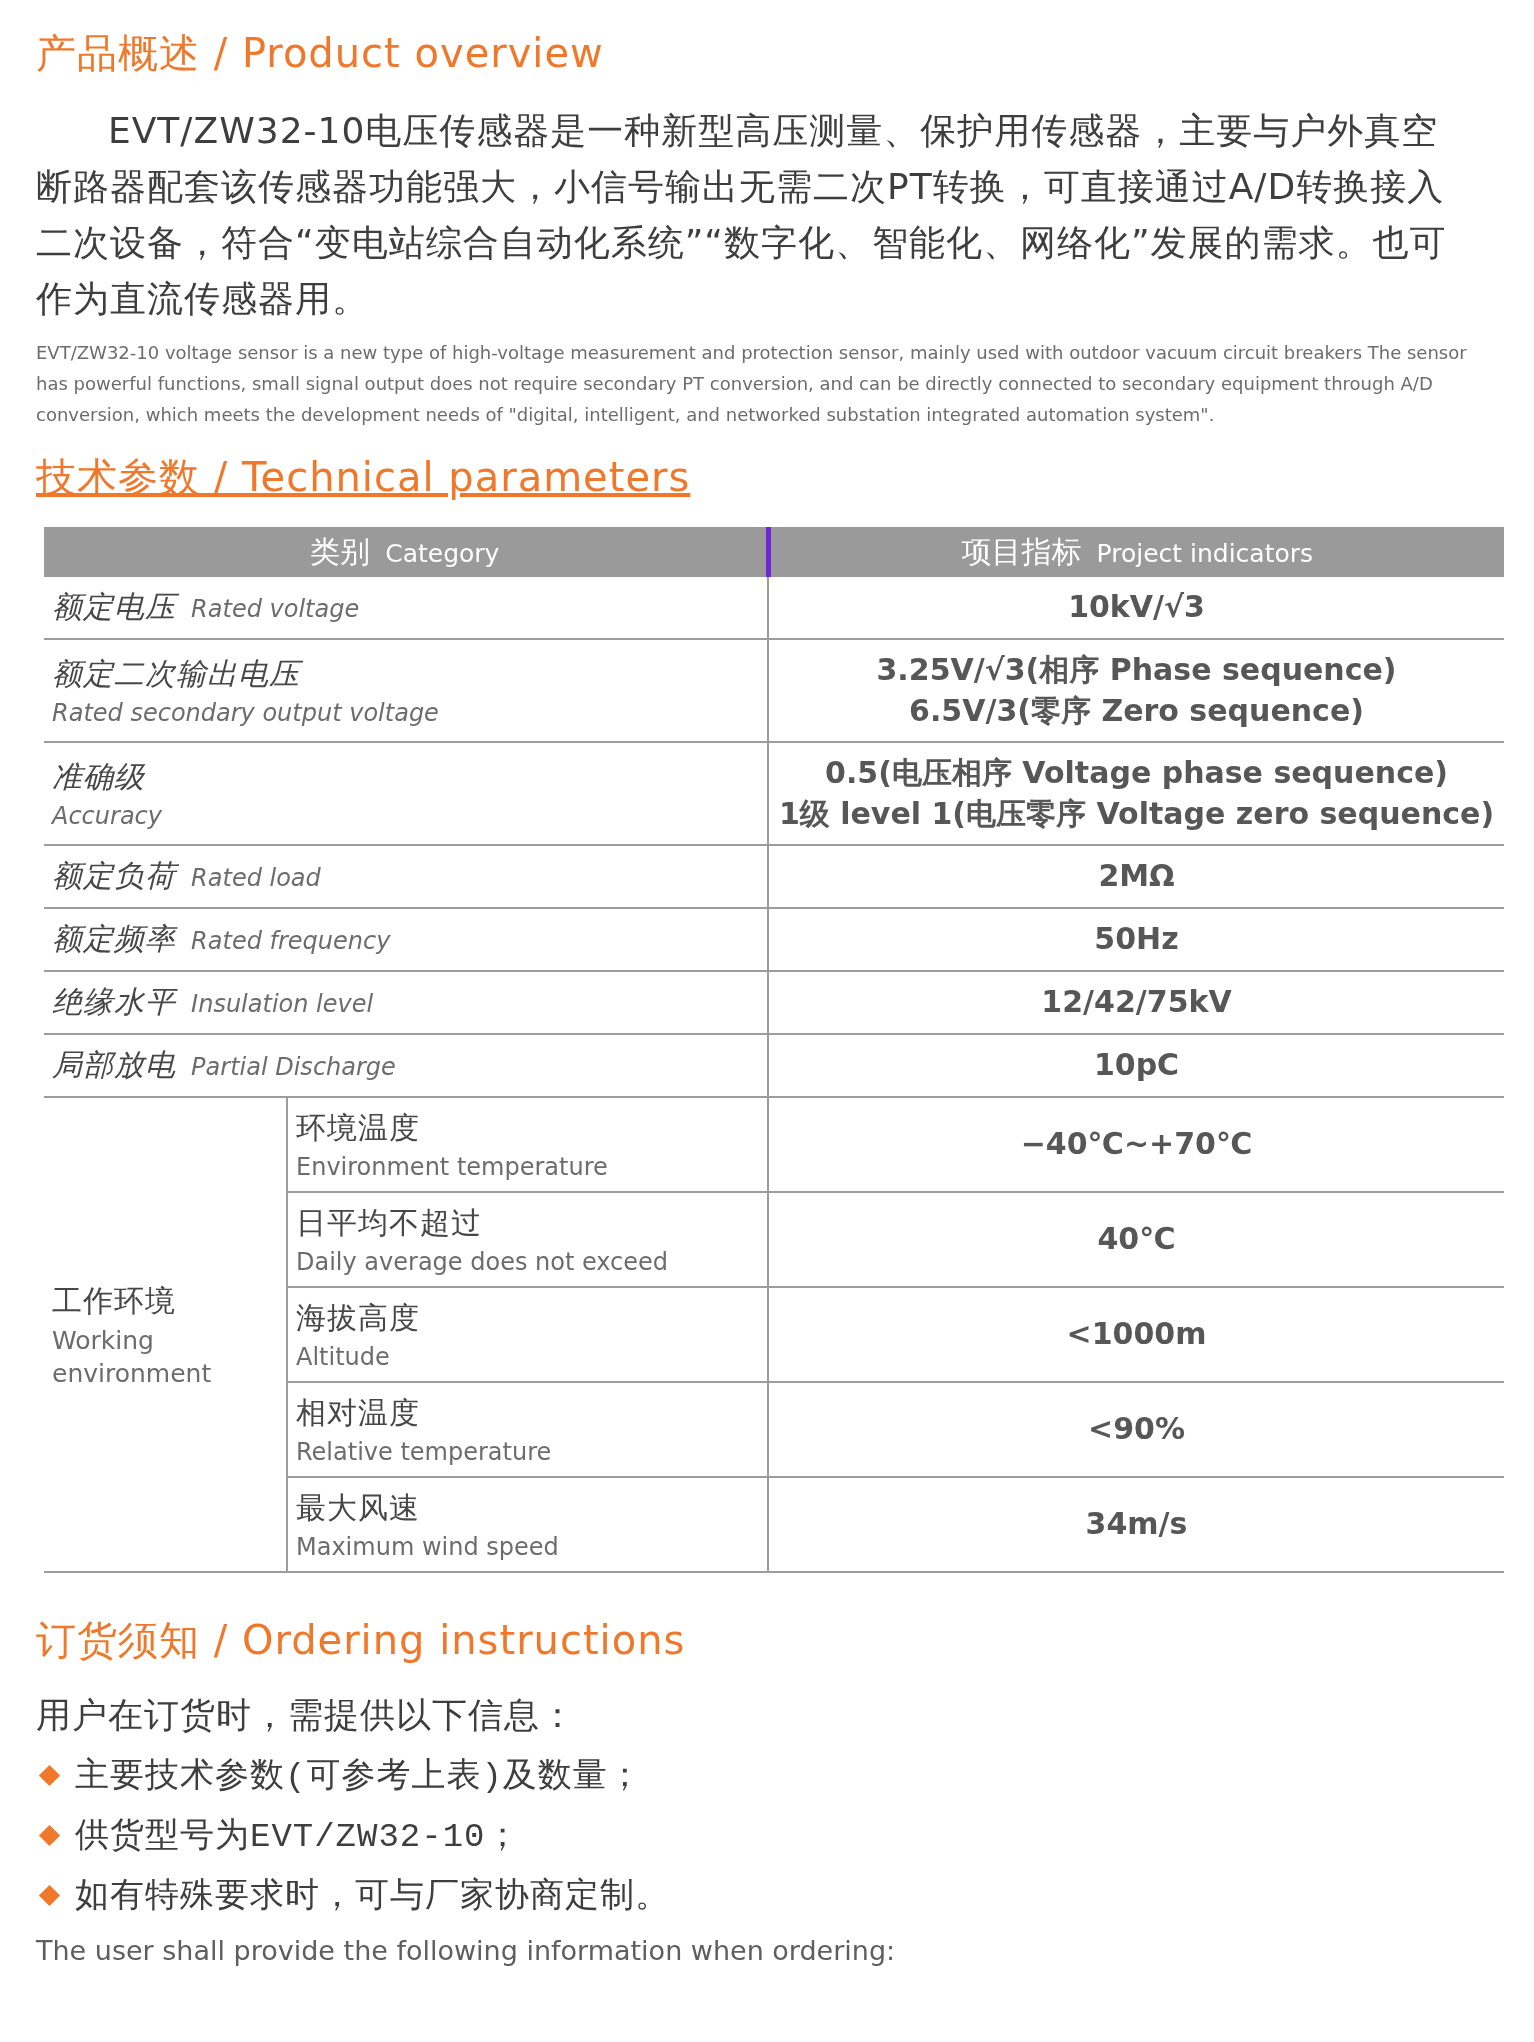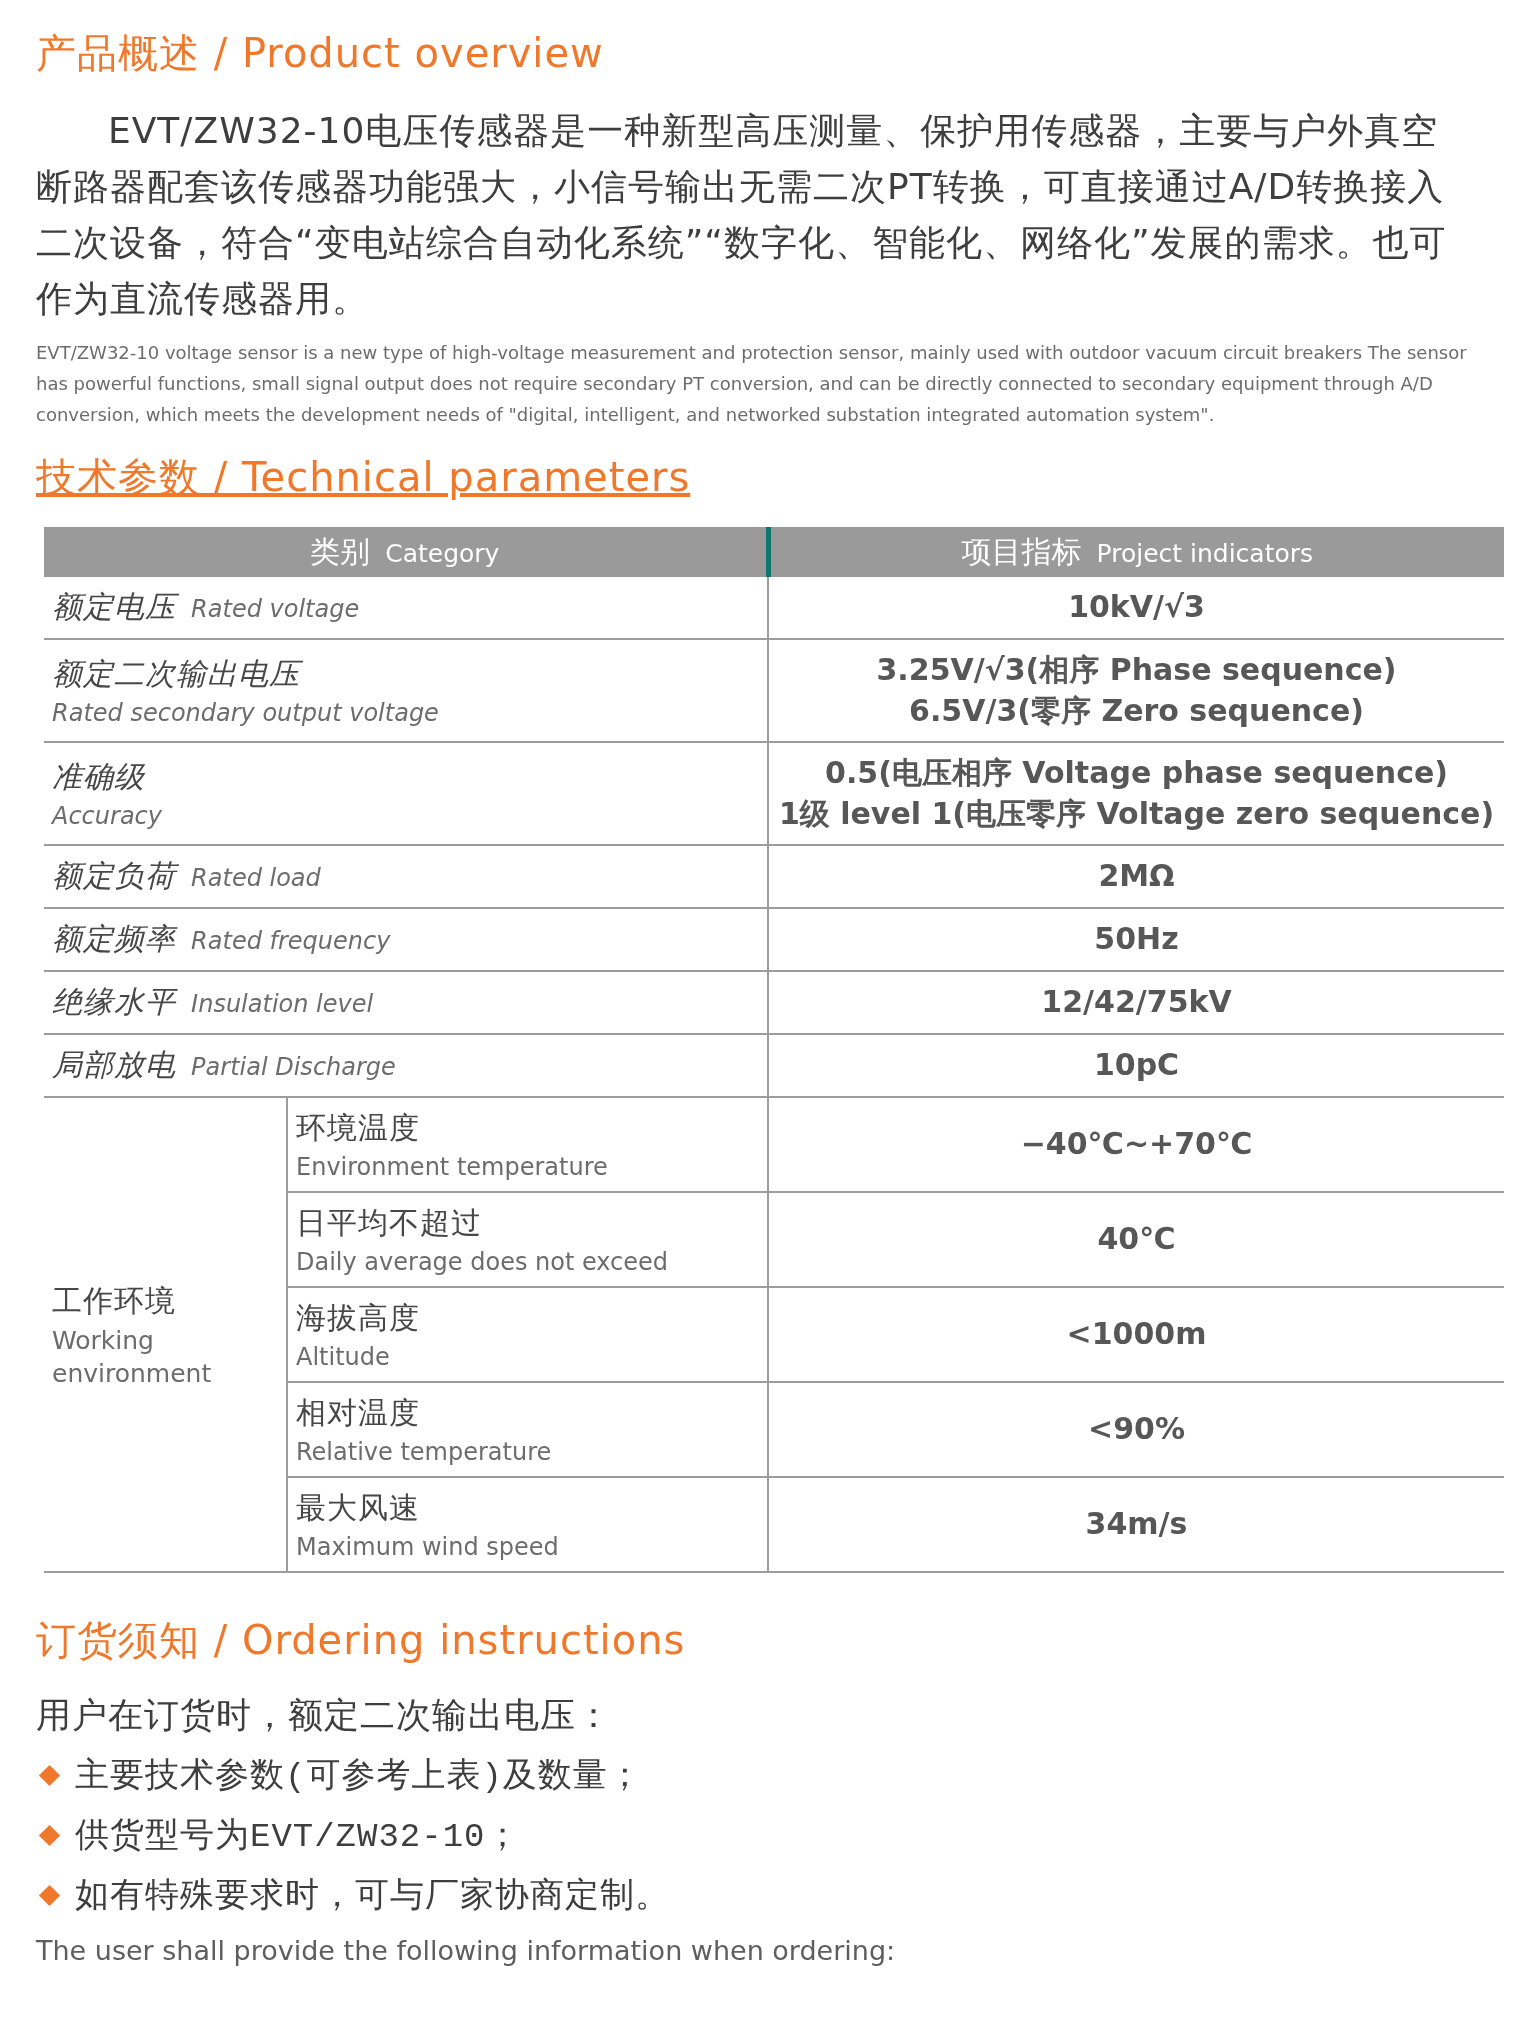--- a/index.html
+++ b/index.html
@@ -47,21 +47,21 @@
   col.c3 { width: 736px; }
   table.params th {
     background: #9a9a9a;
     border: none;
     height: 50px;
     font-weight: 400;
     color: #ffffff;
     text-align: center;
     vertical-align: middle;
   }
-  table.params th.indicators { border-left: 5px solid #0f766e; text-align: center; }
+  table.params th.indicators { border-left: 5px solid #6d28d9; text-align: center; }
   th .hdr-cn { font-size: 30px; }
   th .hdr-en { font-size: 25px; margin-left: 10px; }
   table.params td {
     border: 2px solid #9c9c9c;
     vertical-align: middle;
     padding: 10px 8px;
   }
   table.params td:first-child { border-left: none; }
   table.params td:last-child { border-right: none; }
   table.params tbody tr:first-child td { border-top: none; }
@@ -259,21 +259,21 @@
         <span class="lbl-en-block">Maximum wind speed</span>
       </td>
       <td class="value-cell">
         <span class="vline">34m/s</span>
       </td>
     </tr>
   </tbody>
 </table>
 
 <h1 class="section-heading ordering-heading">订货须知 / Ordering instructions</h1>
-<p class="order-intro">用户在订货时，额定二次输出电压：</p>
+<p class="order-intro">用户在订货时，需提供以下信息：</p>
 
 <ul class="order-bullets">
   <li>
     <span class="diamond"></span>
     <span>主要技术参数(可参考上表)及数量；</span>
   </li>
   <li>
     <span class="diamond"></span>
     <span>供货型号为EVT/ZW32-10；</span>
   </li>

